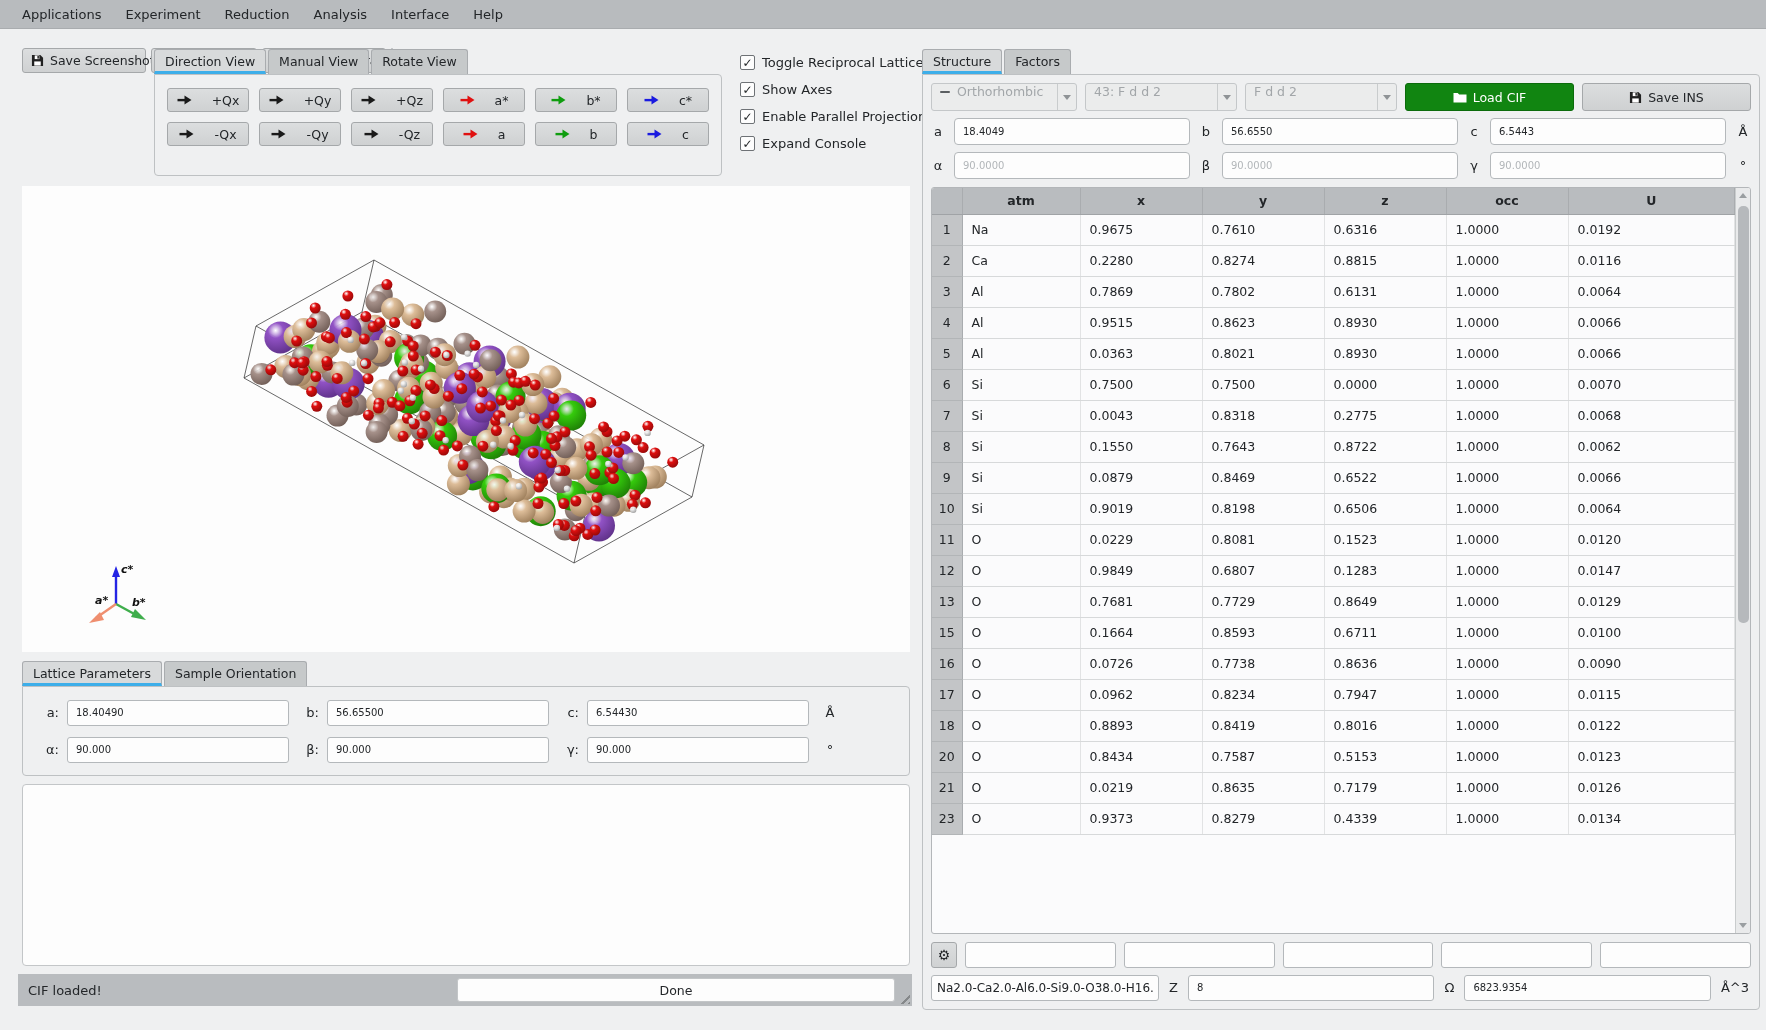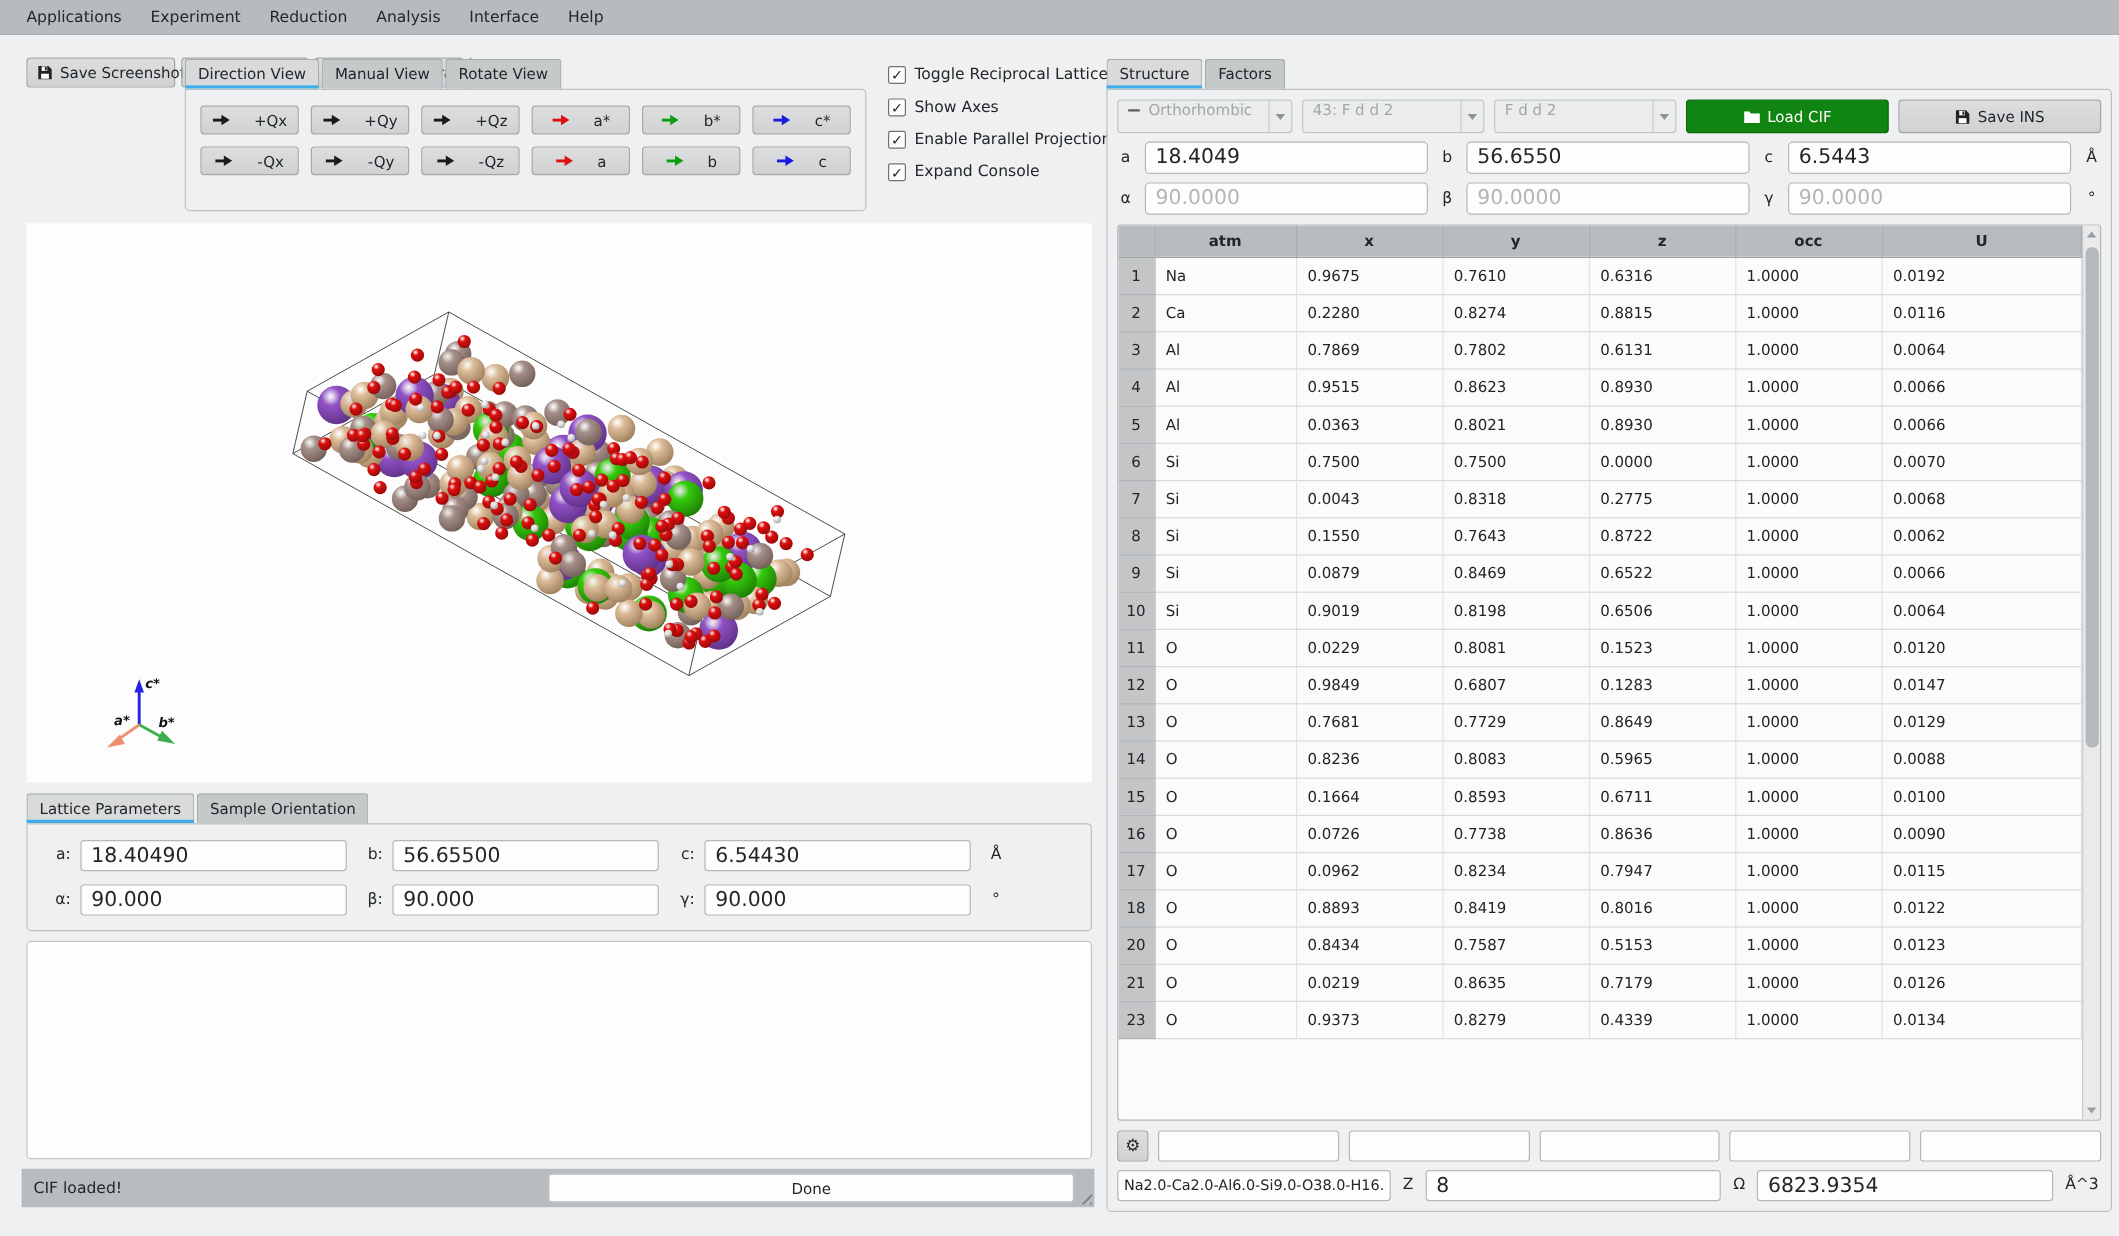--- a/index.html
+++ b/index.html
@@ -10,21 +10,21 @@
 
 #menubar{position:absolute;left:0;top:0;width:100%;height:29px;background:#b8bbbe;display:flex;align-items:center;padding:0 12px;gap:4px;border-bottom:1px solid #a9acaf}
 .menu-item{padding:4px 10px;border-radius:3px;cursor:default}
 
 
 .btn{display:inline-flex;align-items:center;justify-content:center;gap:6px;background:linear-gradient(#dcdedf,#cfd1d2);border:1px solid #a5a8aa;border-radius:3px;font-size:12.5px;height:25px;padding:0 8px;cursor:default;white-space:nowrap}
 .icon{display:inline-flex;align-items:center}
 .tabbar{display:flex;align-items:flex-end;gap:2px;height:26px}
 .tab{background:#c6c9ca;border:1px solid #a9acaf;border-bottom:none;border-radius:3px 3px 0 0;padding:4px 10px 5px;font-size:12.5px;color:#232629;cursor:default}
 .tab.active{background:#d8dadb;border-bottom:3px solid #3daee9;padding-bottom:2px}
-input{font-family:inherit;font-size:17px;color:#232629;background:#fdfdfd;border:1px solid #b4b8bb;border-radius:3px;height:26px;padding:0 8px;outline:none;width:100%}
+input{font-family:inherit;font-size:10px;color:#232629;background:#fdfdfd;border:1px solid #b4b8bb;border-radius:3px;height:26px;padding:0 8px;outline:none;width:100%}
 input::placeholder{color:#b2b6b9}
 .combo{display:flex;align-items:flex-start;background:#ebecec;border:1px solid #c4c7c9;border-radius:3px;height:28px;font-size:12.5px;color:#a2a6a9;overflow:hidden}
 .combo .ctext{flex:1;padding:0 8px;display:flex;align-items:center;gap:7px;white-space:nowrap;overflow:hidden}
 .combo .carrow{width:19px;align-self:stretch;border-left:1px solid #c9cccd;display:flex;align-items:center;justify-content:center}
 .tri-down{width:0;height:0;border-left:4px solid transparent;border-right:4px solid transparent;border-top:5px solid #8f9396}
 .minus-glyph{display:inline-block;width:10px;height:2px;background:#5a5e61;border-radius:1px}
 
 
 #left-buttons{position:absolute;left:22px;top:48px;width:124px;display:flex;flex-direction:row;gap:5px}
 #left-buttons .btn{justify-content:flex-start;width:124px}
@@ -913,29 +913,20 @@
             <tr>
               <td class="numcol">13</td>
               <td>O</td>
               <td>0.7681</td>
               <td>0.7729</td>
               <td>0.8649</td>
               <td>1.0000</td>
               <td>0.0129</td>
             </tr>
             <tr>
-              <td class="numcol">14</td>
-              <td>O</td>
-              <td>0.8236</td>
-              <td>0.8083</td>
-              <td>0.5965</td>
-              <td>1.0000</td>
-              <td>0.0088</td>
-            </tr>
-            <tr>
               <td class="numcol">15</td>
               <td>O</td>
               <td>0.1664</td>
               <td>0.8593</td>
               <td>0.6711</td>
               <td>1.0000</td>
               <td>0.0100</td>
             </tr>
             <tr>
               <td class="numcol">16</td>

